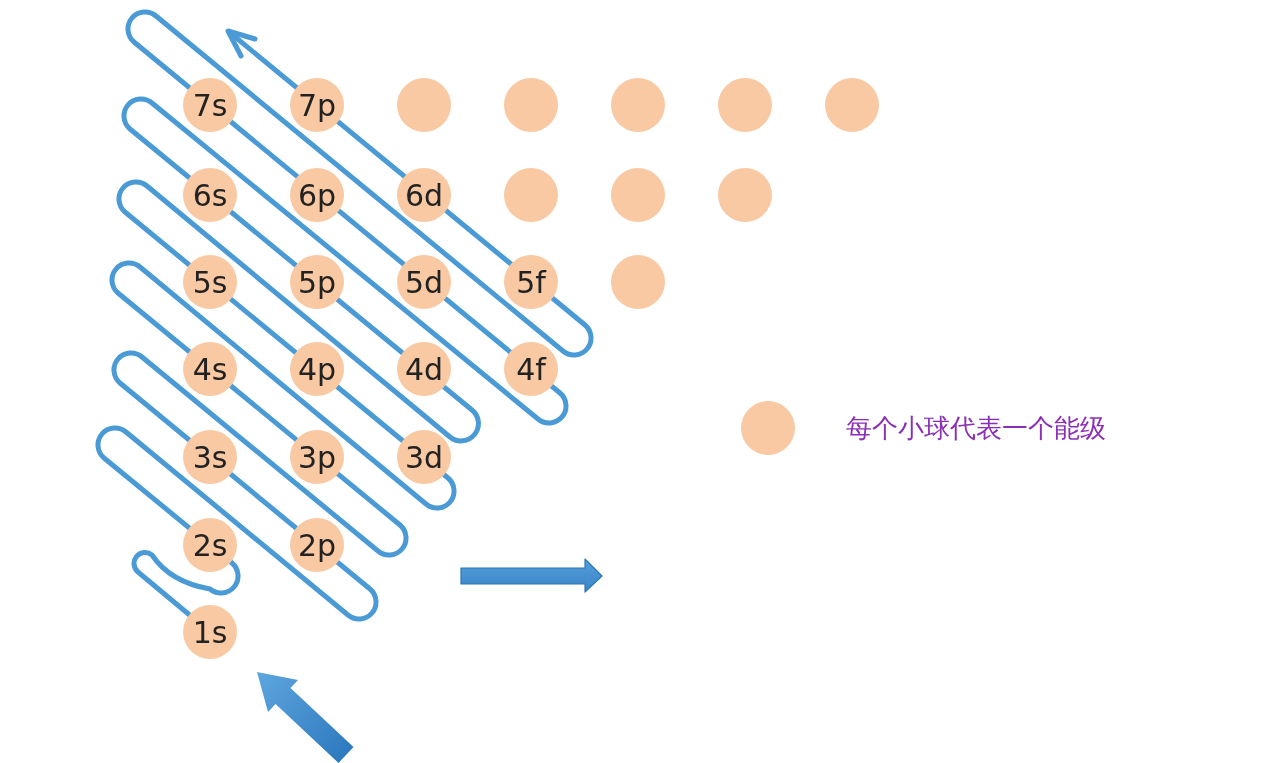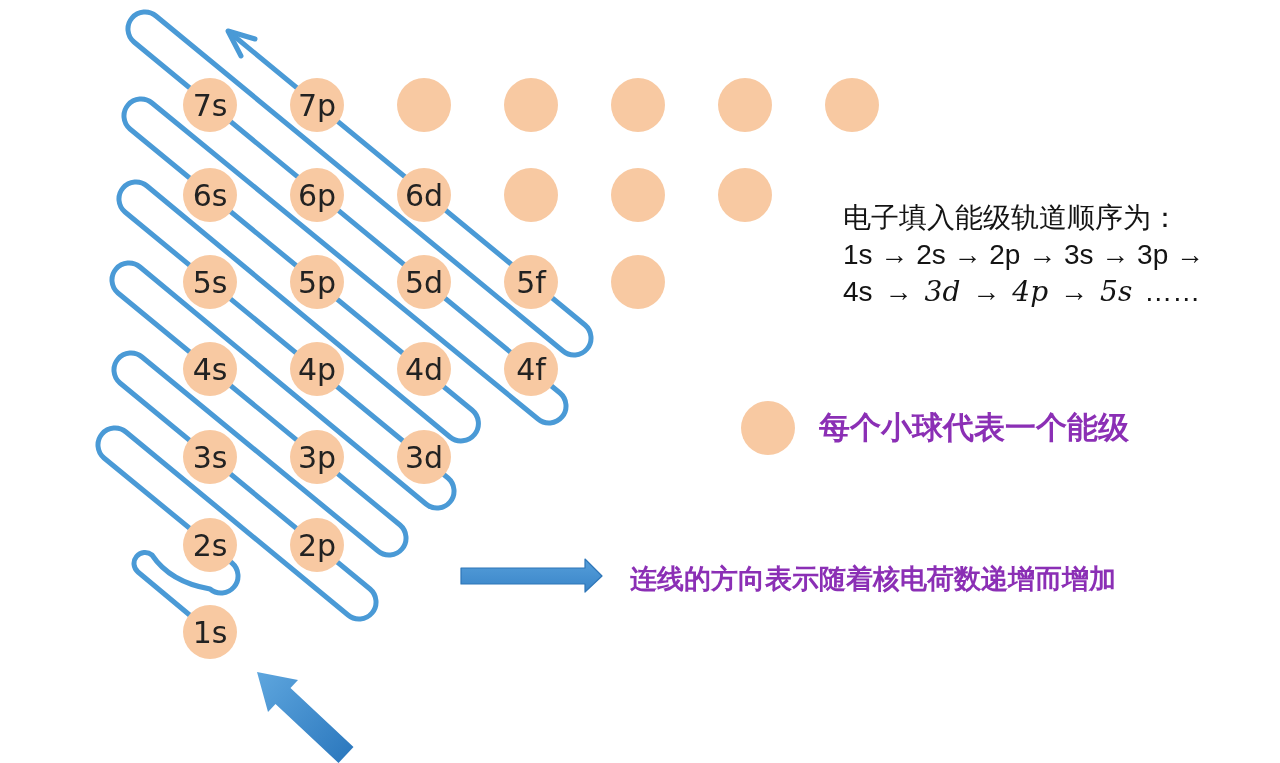--- a/index.html
+++ b/index.html
@@ -21,22 +21,22 @@
   .order-note .l3 span{margin-right:12px;}
   .order-note .l3 .it{
     font-family:"DejaVu Serif","Liberation Serif",serif;
     font-style:italic;
   }
   .legend-ball{
     position:absolute;left:741px;top:401px;width:54px;height:54px;
     border-radius:50%;
   }
   .legend-note{
-    left:819px;top:413px;
-    font-size:31px;line-height:30px;font-weight:bold;
+    left:846px;top:413px;
+    font-size:26px;line-height:30px;font-weight:normal;
   }
   .arrow-note{
     left:630px;top:562px;
     font-size:27px;line-height:35px;font-weight:bold;
   }
 </style>
 </head>
 <body>
 
 <div class="stage">
@@ -120,26 +120,20 @@
         <text x="317" y="555.5" text-anchor="middle" fill="#222222" class="ball-label">2p</text>
         <circle cx="210" cy="632" r="27" fill="#f8c9a2"></circle>
         <text x="210" y="642.5" text-anchor="middle" fill="#222222" class="ball-label">1s</text>
       </g>
 
     <polygon points="461,568 585,568 585,559 602,576 585,592 585,584 461,584" fill="url(#agrad2)" stroke="#2e76b8" stroke-width="1.2" stroke-linejoin="round"></polygon>
 
     <polygon points="353.5,747 290.5,688 298,680 257,672 268,712 275.5,704 338.5,763" fill="url(#agrad1)"></polygon>
   </svg>
 
-  <div class="note order-note" style="color: rgb(20, 20, 20);">
-    <p>电子填入能级轨道顺序为：</p>
-    <p>1s → 2s → 2p → 3s → 3p →</p>
-    <p class="l3"><span>4s</span><span>→</span><span class="it">3d</span><span>→</span><span class="it">4p</span><span>→</span><span class="it">5s</span><span>……</span></p>
-  </div>
 
   <div class="legend-ball" style="background: rgb(248, 201, 162);"></div>
   <div class="note legend-note" style="color: rgb(139, 47, 181);">每个小球代表一个能级</div>
 
   <div class="note arrow-note" style="color: rgb(139, 47, 181);">
-    <p>连线的方向表示随着核电荷数递增而增加</p>
   </div>
 
 </div>
 
 </body></html>

